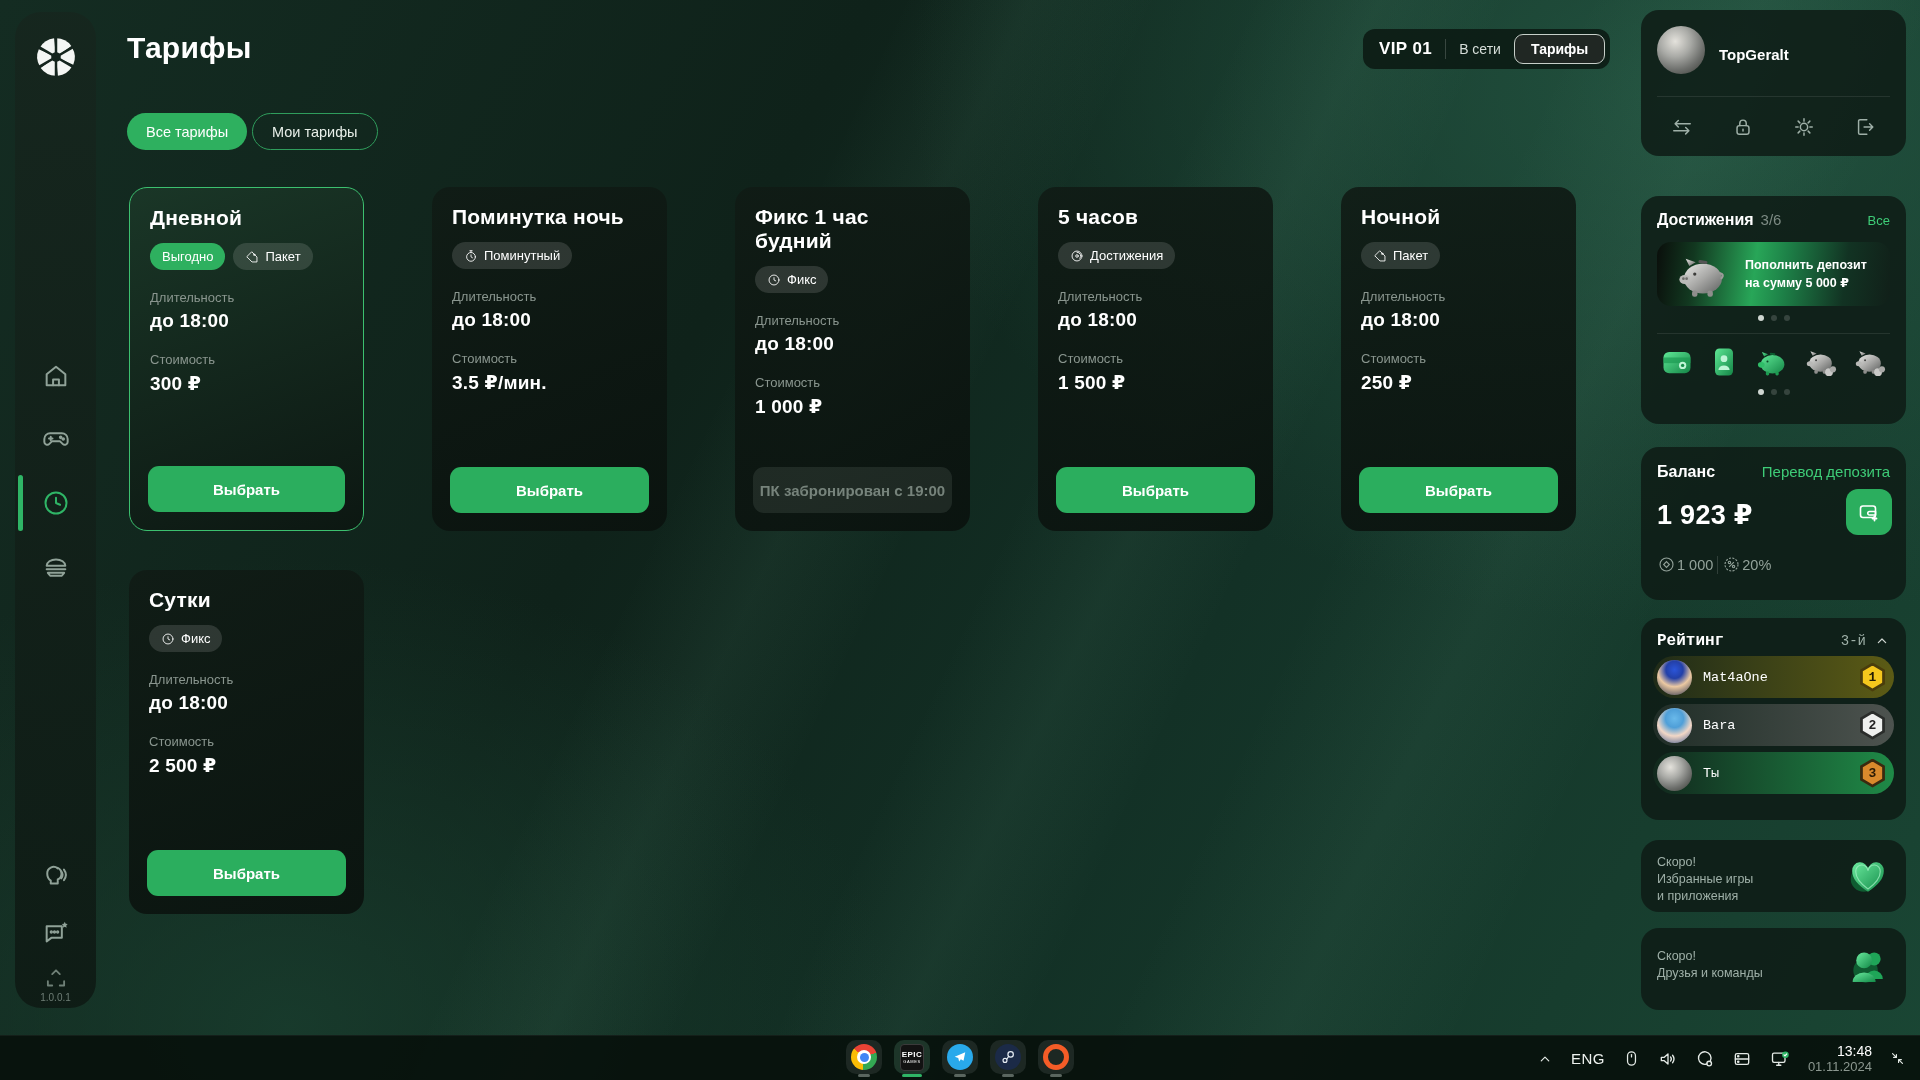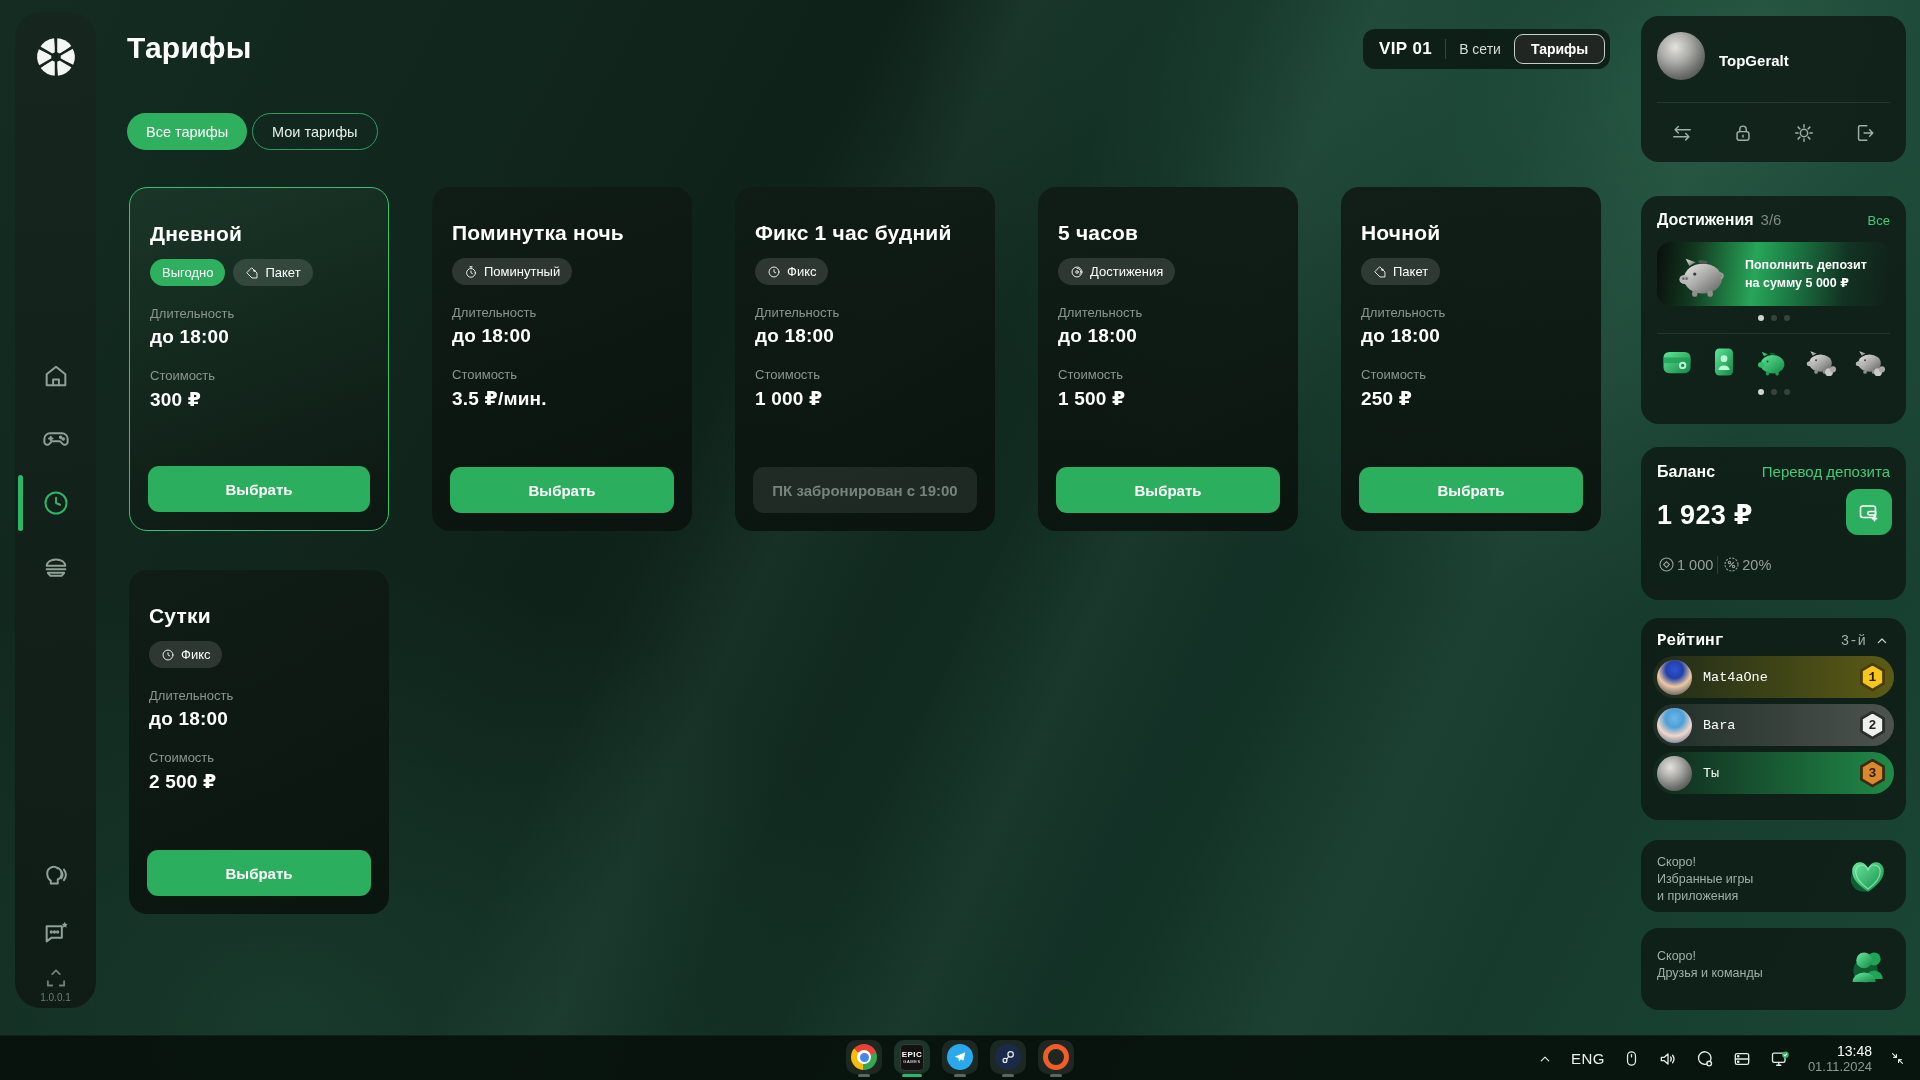--- a/index.html
+++ b/index.html
@@ -35,22 +35,22 @@
   .mode-btn { height:30px; padding:0 16px; border-radius:9px; background:#202723; border:1px solid #c7cfc9;
     color:#fff; font-size:14px; font-weight:bold; display:flex; align-items:center; cursor:pointer; }
 
   
   .chip { position:absolute; top:113px; height:37px; border-radius:19px; display:flex; align-items:center;
     padding:0 19px; font-size:14.5px; cursor:pointer; }
   .chip.on { left:127px; background:#2eb05f; color:#fff; }
   .chip.off { left:252px; background:transparent; border:1px solid #2f9d5c; color:#e8efe9; }
 
   
-  .card { position:absolute; width:260px; height:344px; border-radius:18px;
-    background:linear-gradient(160deg,rgba(16,27,21,.9),rgba(10,18,14,.92)); padding:34px 20px; }
+  .card { position:absolute; width:235px; height:344px; border-radius:18px;
+    background:linear-gradient(160deg,rgba(16,27,21,.9),rgba(10,18,14,.92)); padding:18px 20px; }
   .card.selected { border:1.5px solid #3cc06f;
     background:linear-gradient(160deg,rgba(27,56,40,.88),rgba(12,22,17,.92)); }
   .c-title { font-size:21px; font-weight:bold; letter-spacing:.2px; }
   .badges { display:flex; gap:8px; margin-top:13px; }
   .badge { height:27px; border-radius:14px; display:flex; align-items:center; gap:6px; padding:0 12px;
     font-size:13px; color:#fff; }
   .badge.green { background:#2eb05f; }
   .badge.gray { background:rgba(255,255,255,.13); }
   .badge svg { stroke:#fff; fill:none; stroke-width:1.5; stroke-linecap:round; stroke-linejoin:round; }
   .lbl { font-size:13px; color:#8a968f; margin-top:20px; }
@@ -59,21 +59,21 @@
     background:#2bae5e; color:#fff; font-family:inherit; font-size:15px; font-weight:bold; cursor:pointer; }
   .select-btn.disabled { background:rgba(160,178,167,.13); color:#76837b; cursor:default; }
 
   
   .rp { position:absolute; left:1641px; width:265px; border-radius:18px; background:rgba(14,27,21,.85); }
   .avatar { border-radius:50%; }
   .av-geralt { background:radial-gradient(circle at 38% 32%,#e4e2dc 0%,#a9aaa6 35%,#6d6f6c 65%,#33352f 100%); }
   .av-mat { background:radial-gradient(circle at 50% 28%,#2b55d9 0%,#2340a8 28%,#ecc9a2 55%,#27304c 100%); }
   .av-bara { background:radial-gradient(circle at 50% 30%,#69b9ea 0%,#4f9fd8 30%,#f2d7c6 58%,#38558a 100%); }
 
-  .profile { top:16px; height:146px; padding:16px; }
+  .profile { top:10px; height:146px; padding:16px; }
   .p-name { position:absolute; left:78px; top:36px; font-size:15px; font-weight:bold; }
   .p-div { position:absolute; left:16px; right:16px; top:86px; height:1px; background:rgba(255,255,255,.09); }
   .p-actions { position:absolute; left:10px; right:10px; top:100px; display:flex; justify-content:space-around; }
   .p-actions .act { width:34px; height:34px; display:flex; align-items:center; justify-content:center; cursor:pointer; }
   .p-actions svg { stroke:#9fb0a8; fill:none; stroke-width:1.6; stroke-linecap:round; stroke-linejoin:round; }
 
   .ach { top:196px; height:228px; padding:15px 16px; }
   .ach-head { display:flex; align-items:baseline; gap:7px; }
   .ach-title { font-size:16px; font-weight:bold; }
   .ach-progress { font-size:15px; color:#7d8b84; }

